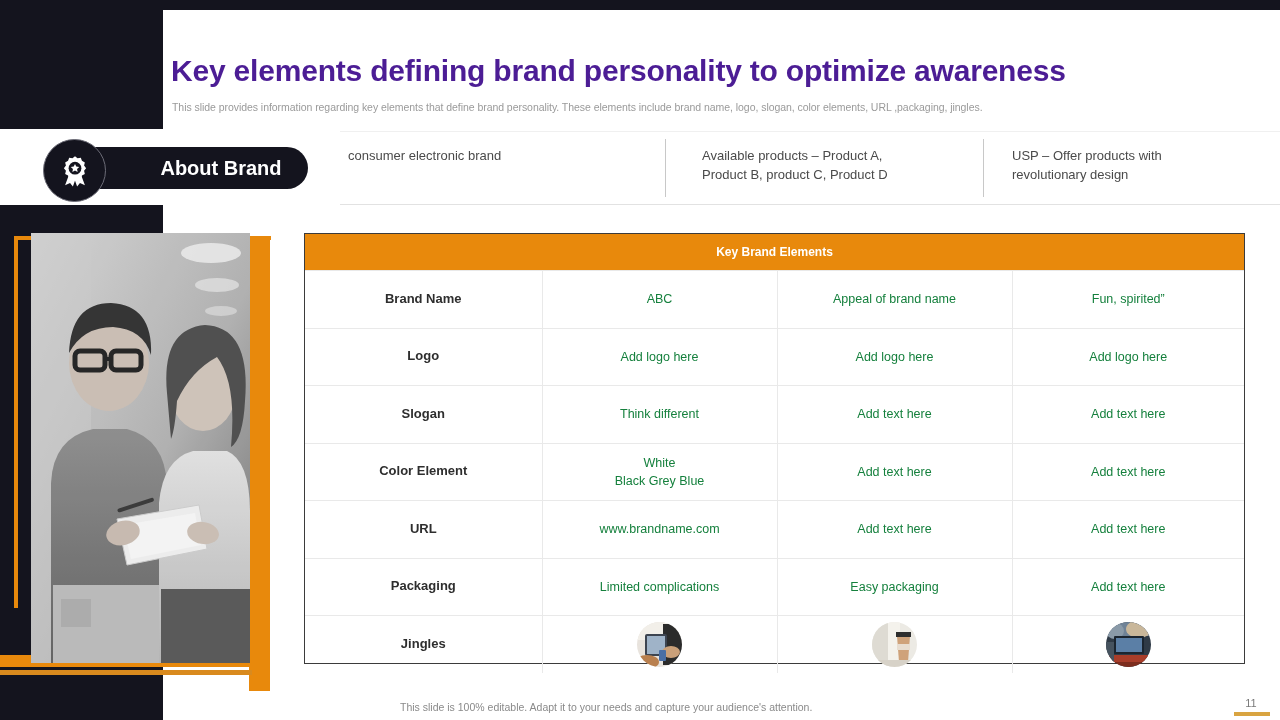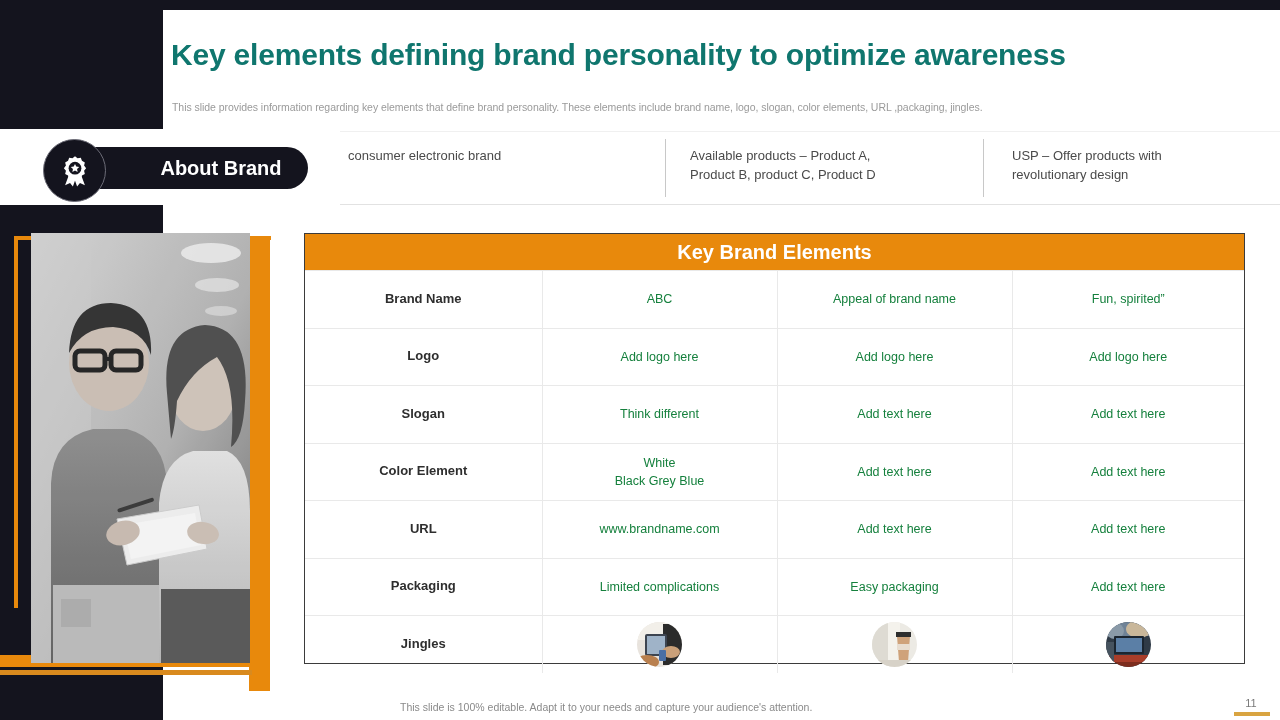--- a/index.html
+++ b/index.html
@@ -53,22 +53,22 @@
     background:#8d8d8d;
   }
   .photo svg{ display:block; width:100%; height:100%; }
 
   
   .header{
     position:absolute; left:163px; top:10px; width:1117px; height:119px;
     background:#ffffff;
   }
   .slide-title{
-    position:absolute; left:8px; top:28px;
-    font-size:30px; font-weight:bold; color:#0f766e;
+    position:absolute; left:8px; top:44px;
+    font-size:30px; font-weight:bold; color:#4c1d95;
     letter-spacing:-0.2px;
     white-space:nowrap;
   }
   .slide-sub{
     position:absolute; left:9px; top:91px;
     font-size:10.5px; color:#9a9a9a; letter-spacing:-0.05px;
     white-space:nowrap;
   }
 
   
@@ -97,42 +97,42 @@
   .info-cols{
     position:absolute; left:340px; top:139px;
     width:940px; height:58px;
     display:flex;
   }
   .info-col{
     padding:8px 14px 0 8px;
     font-size:13px; color:#4a4a4a; line-height:1.45;
   }
   .info-col.c1{ width:325px; }
-  .info-col.c2{ width:318px; border-left:1px solid #c8c8c8; padding-left:24px;}
+  .info-col.c2{ width:318px; border-left:1px solid #c8c8c8; padding-left:36px;}
   .info-col.c3{ width:297px; border-left:1px solid #c8c8c8; padding-left:28px;}
   .strip-underline{
     position:absolute; left:340px; top:204px; width:940px; height:1px;
     background:#e2e2e2;
   }
   .strip-topline{
     position:absolute; left:340px; top:131px; width:940px; height:1px;
     background:#f0f0f0;
   }
 
   
   .table-wrap{
     position:absolute; left:304px; top:233px;
     width:941px; height:431px;
     border:1px solid #3b3b3b;
     background:#ffffff;
   }
   .tbl-header{
     height:36px; background:#E8890C;
     display:flex; align-items:center; justify-content:center;
-    color:#ffffff; font-size:20px; font-weight:bold;
+    color:#ffffff; font-size:12px; font-weight:bold;
   }
   table{
     width:100%; border-collapse:collapse; table-layout:fixed;
   }
   td{
     border:1px solid #e9e9e9;
     height:57.5px;
     text-align:center;
     vertical-align:middle;
     font-size:12.5px;

